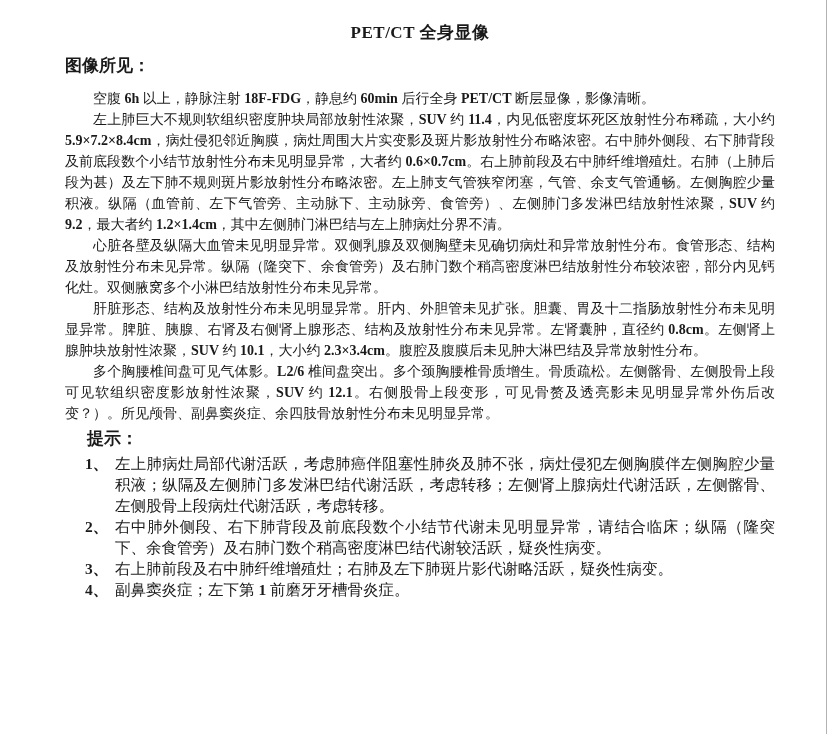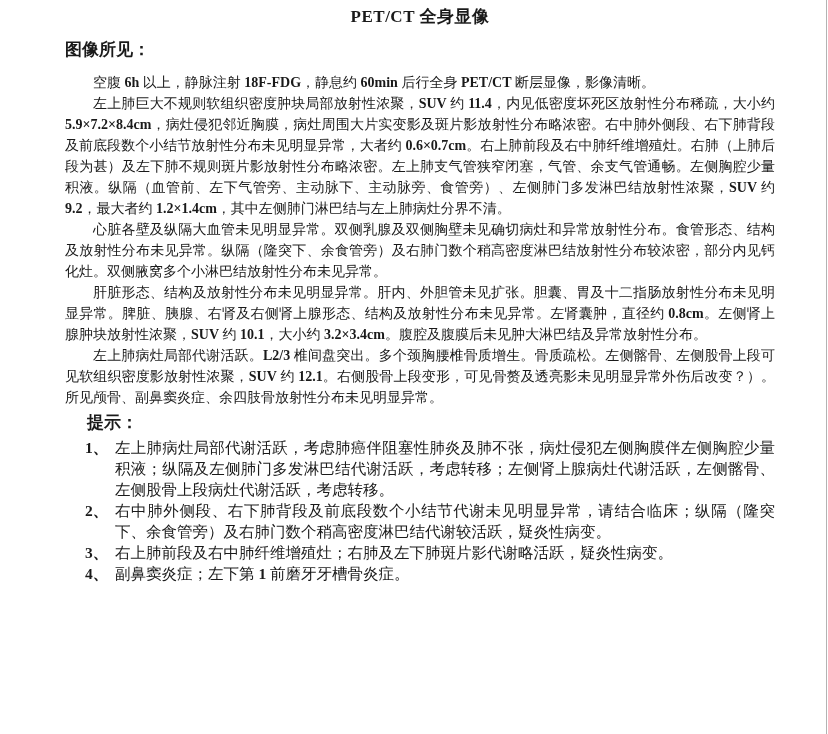--- a/index.html
+++ b/index.html
@@ -16,21 +16,21 @@
     height: 734px;
     overflow: hidden;
     font-family: "Liberation Serif", "DejaVu Serif", serif;
     color: var(--text);
   }
   .page {
     position: relative;
     width: 828px;
     height: 734px;
     background: var(--bg);
-    padding: 6px 53px 0 65px;
+    padding: 22px 53px 0 65px;
   }
   .edge-line {
     position: absolute;
     top: 0;
     right: 1px;
     width: 1px;
     height: 734px;
     background: var(--edge);
   }
   .doc-title {
@@ -79,22 +79,22 @@
 
 <div class="page">
   <div class="doc-title">PET/CT 全身显像</div>
 
   <div>
     <div class="section-heading findings">图像所见：</div>
     <div>
         <p class="para"><span>空腹 </span><b>6h</b><span> 以上，静脉注射 </span><b>18F-FDG</b><span>，静息约 </span><b>60min</b><span> 后行全身 </span><b>PET/CT</b><span> 断层显像，影像清晰。</span></p>
         <p class="para"><span>左上肺巨大不规则软组织密度肿块局部放射性浓聚，</span><b>SUV</b><span> 约 </span><b>11.4</b><span>，内见低密度坏死区放射性分布稀疏，大小约 </span><b>5.9×7.2×8.4cm</b><span>，病灶侵犯邻近胸膜，病灶周围大片实变影及斑片影放射性分布略浓密。右中肺外侧段、右下肺背段及前底段数个小结节放射性分布未见明显异常，大者约 </span><b>0.6×0.7cm</b><span>。右上肺前段及右中肺纤维增殖灶。右肺（上肺后段为甚）及左下肺不规则斑片影放射性分布略浓密。左上肺支气管狭窄闭塞，气管、余支气管通畅。左侧胸腔少量积液。纵隔（血管前、左下气管旁、主动脉下、主动脉旁、食管旁）、左侧肺门多发淋巴结放射性浓聚，</span><b>SUV</b><span> 约 </span><b>9.2</b><span>，最大者约 </span><b>1.2×1.4cm</b><span>，其中左侧肺门淋巴结与左上肺病灶分界不清。</span></p>
         <p class="para"><span>心脏各壁及纵隔大血管未见明显异常。双侧乳腺及双侧胸壁未见确切病灶和异常放射性分布。食管形态、结构及放射性分布未见异常。纵隔（隆突下、余食管旁）及右肺门数个稍高密度淋巴结放射性分布较浓密，部分内见钙化灶。双侧腋窝多个小淋巴结放射性分布未见异常。</span></p>
-        <p class="para"><span>肝脏形态、结构及放射性分布未见明显异常。肝内、外胆管未见扩张。胆囊、胃及十二指肠放射性分布未见明显异常。脾脏、胰腺、右肾及右侧肾上腺形态、结构及放射性分布未见异常。左肾囊肿，直径约 </span><b>0.8cm</b><span>。左侧肾上腺肿块放射性浓聚，</span><b>SUV</b><span> 约 </span><b>10.1</b><span>，大小约 </span><b>3.2×3.4cm</b><span>。腹腔及腹膜后未见肿大淋巴结及异常放射性分布。</span></p>
-        <p class="para"><span>左上肺病灶局部代谢活跃。</span><b>L2/3</b><span> 椎间盘突出。多个颈胸腰椎骨质增生。骨质疏松。左侧髂骨、左侧股骨上段可见软组织密度影放射性浓聚，</span><b>SUV</b><span> 约 </span><b>12.1</b><span>。右侧股骨上段变形，可见骨赘及透亮影未见明显异常外伤后改变？）。所见颅骨、副鼻窦炎症、余四肢骨放射性分布未见明显异常。</span></p>
+        <p class="para"><span>肝脏形态、结构及放射性分布未见明显异常。肝内、外胆管未见扩张。胆囊、胃及十二指肠放射性分布未见明显异常。脾脏、胰腺、右肾及右侧肾上腺形态、结构及放射性分布未见异常。左肾囊肿，直径约 </span><b>0.8cm</b><span>。左侧肾上腺肿块放射性浓聚，</span><b>SUV</b><span> 约 </span><b>10.1</b><span>，大小约 </span><b>2.3×3.4cm</b><span>。腹腔及腹膜后未见肿大淋巴结及异常放射性分布。</span></p>
+        <p class="para"><span>多个胸腰椎间盘可见气体影。</span><b>L2/6</b><span> 椎间盘突出。多个颈胸腰椎骨质增生。骨质疏松。左侧髂骨、左侧股骨上段可见软组织密度影放射性浓聚，</span><b>SUV</b><span> 约 </span><b>12.1</b><span>。右侧股骨上段变形，可见骨赘及透亮影未见明显异常外伤后改变？）。所见颅骨、副鼻窦炎症、余四肢骨放射性分布未见明显异常。</span></p>
       </div>
   </div>
 
   <div>
     <div class="section-heading impression">提示：</div>
     <div class="imp-list">
         <div class="imp-item">
           <span class="imp-num">1、</span>
           <span class="imp-text"><span>左上肺病灶局部代谢活跃，考虑肺癌伴阻塞性肺炎及肺不张，病灶侵犯左侧胸膜伴左侧胸腔少量积液；纵隔及左侧肺门多发淋巴结代谢活跃，考虑转移；左侧肾上腺病灶代谢活跃，左侧髂骨、左侧股骨上段病灶代谢活跃，考虑转移。</span></span>
         </div>

